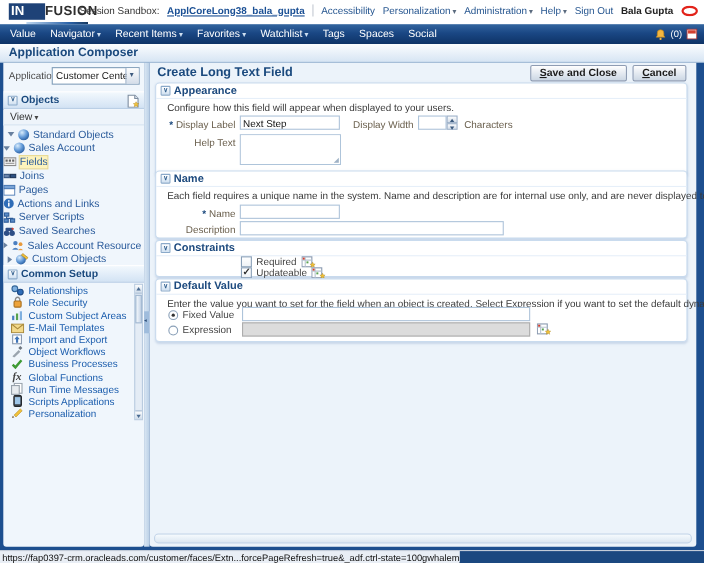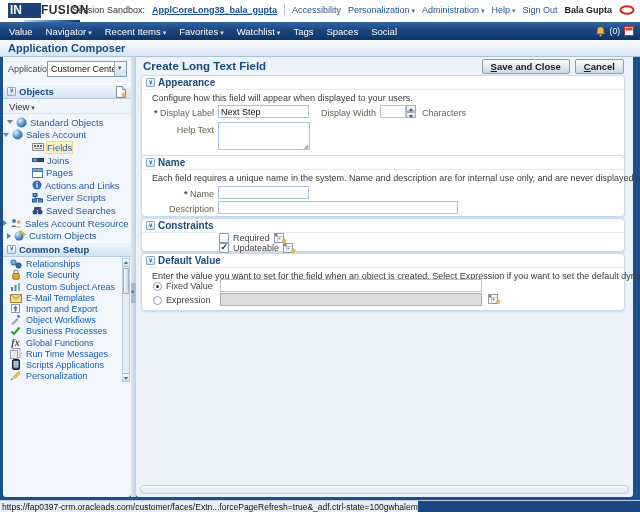--- a/index.html
+++ b/index.html
@@ -60,21 +60,21 @@
   .hdr-icon { position:absolute; right:4px; top:2px; cursor:pointer; }
 
   .view-row { position:absolute; left:0; top:43px; width:128px; height:14px; background:#eef4fa;
     border-bottom:1px solid #d8e4f1; font-size:9.5px; color:#333; }
   .view-label { position:absolute; left:6px; top:1px; cursor:pointer; }
   .view-label::after { content:" ▾"; font-size:7px; color:#444; }
 
   .tree { position:absolute; left:0; top:59px; width:128px; }
   .trow { height:12.6px; display:flex; align-items:center; gap:3px; font-size:9.5px; color:#2a5b9b;
     cursor:pointer; white-space:nowrap; }
-  .lvl0 { padding-left:4px; } .lvl1 { padding-left:0; } .lvl2 { padding-left:29px; }
+  .lvl0 { padding-left:4px; } .lvl1 { padding-left:0; } .lvl2 { }
   .tw { display:inline-block; width:0; height:0; flex:0 0 auto; cursor:pointer; }
   .tw.open { border-left:3px solid transparent; border-right:3px solid transparent; border-top:4px solid #68809f; }
   .tw.closed { border-top:3px solid transparent; border-bottom:3px solid transparent; border-left:4px solid #68809f; }
   .tlabel.sel { background:#fdf3bc; outline:1px solid #e8d88a; }
   .ic { flex:0 0 auto; }
 
   .common { position:absolute; left:0; top:201px; width:120px; }
   .crow { height:11.2px; display:flex; align-items:flex-end; gap:4px; padding-left:6px;
     font-size:9px; color:#1b5dad; cursor:pointer; white-space:nowrap; }
   .cic { width:13px; display:flex; justify-content:center; flex:0 0 auto; }

